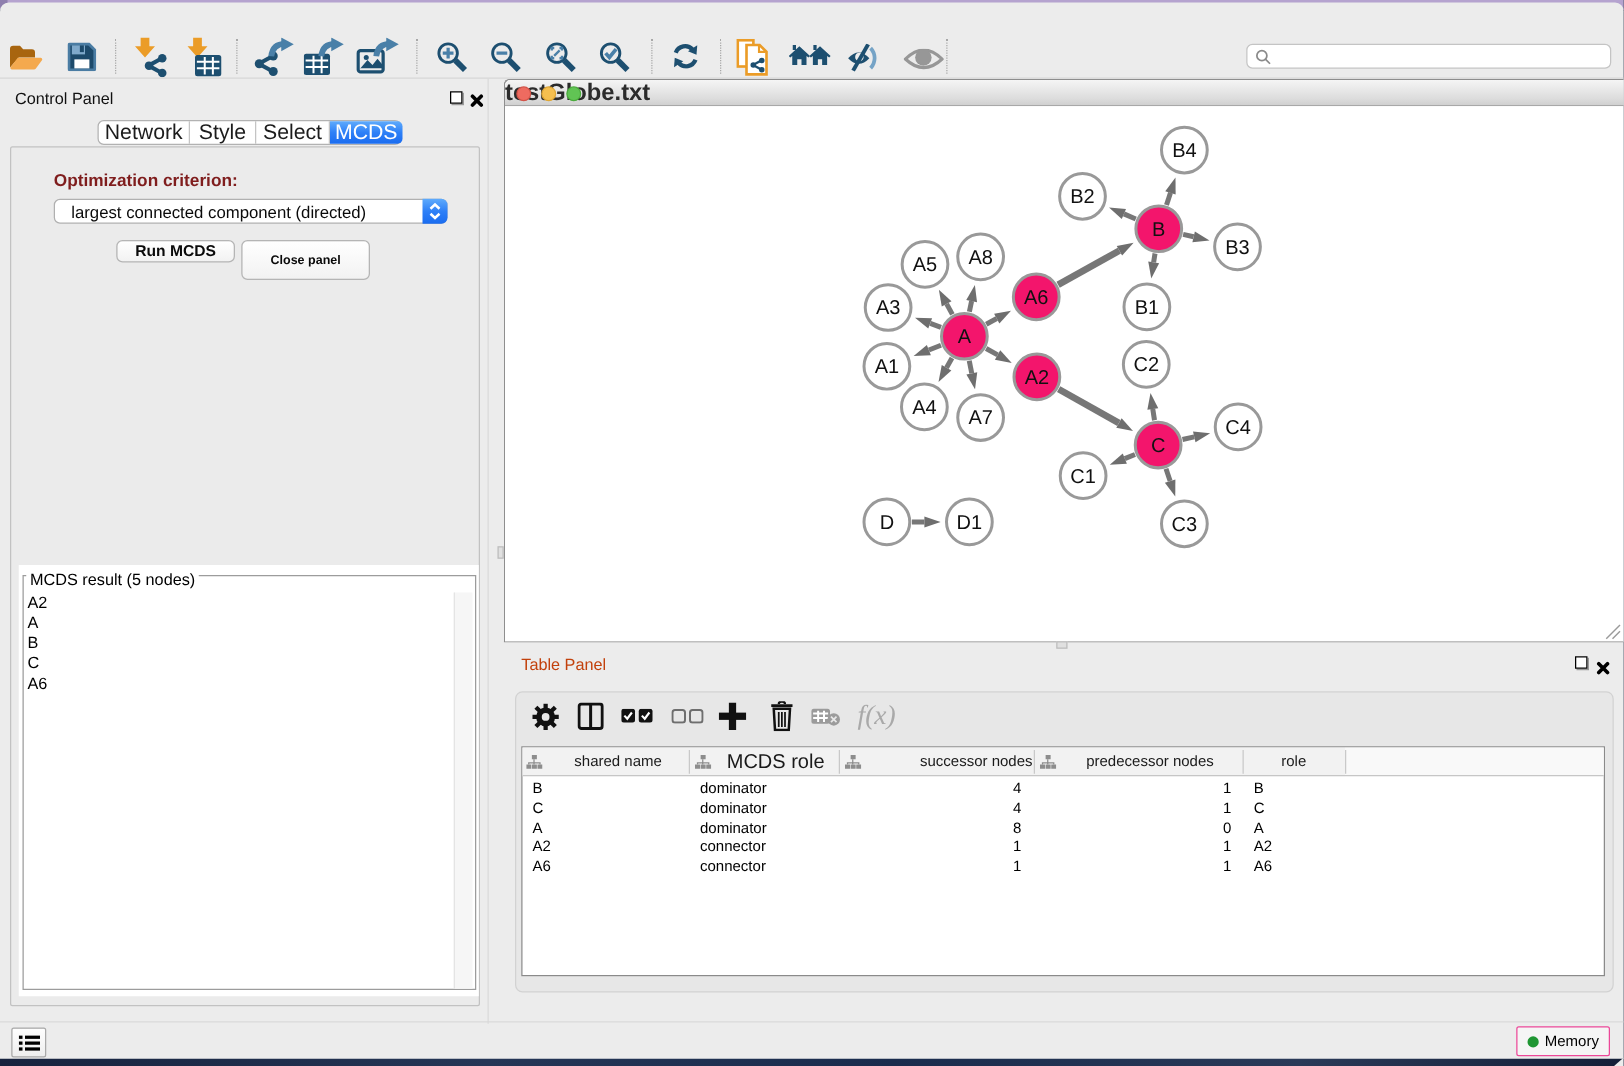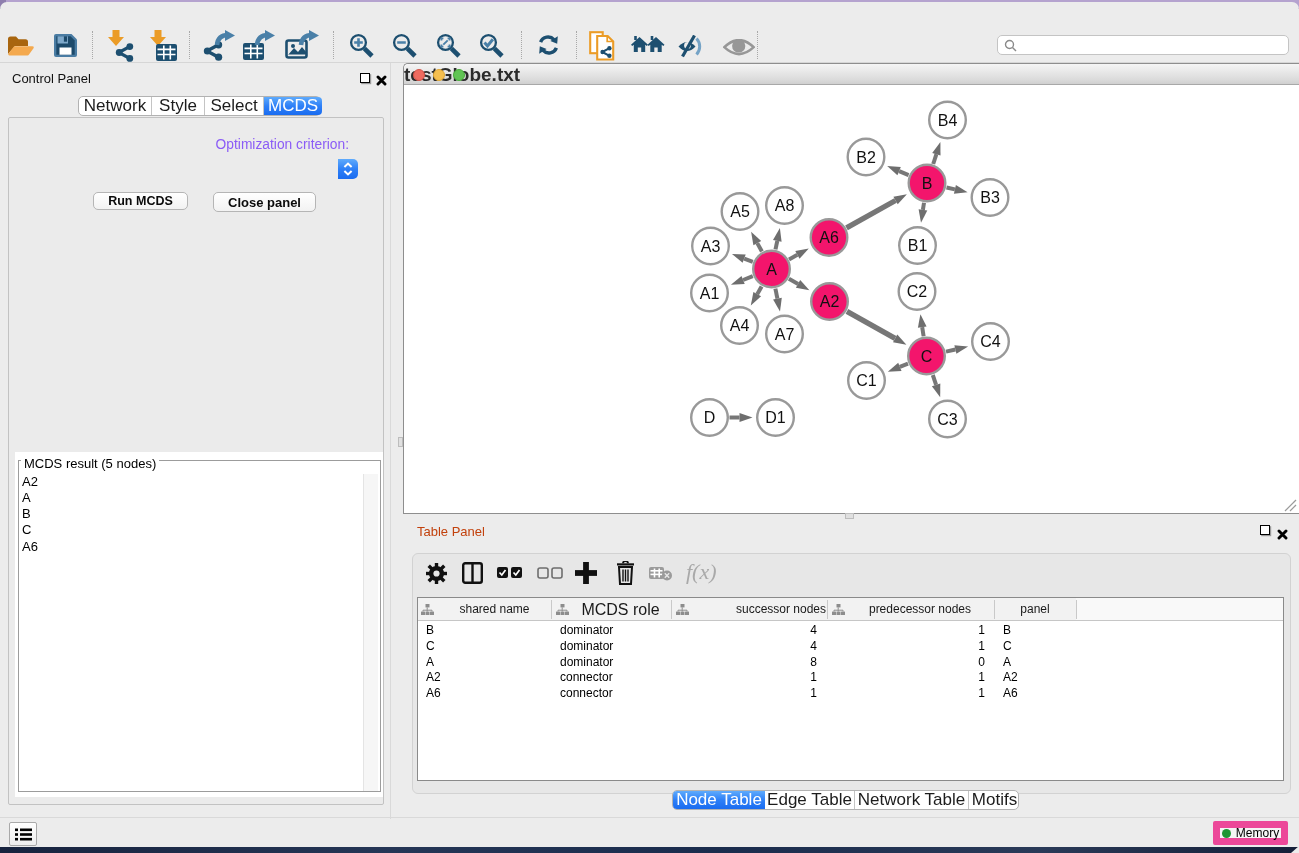--- a/index.html
+++ b/index.html
@@ -183,28 +183,29 @@
     <svg class="abs" style="left:376px;top:72.5px" width="11" height="11" viewBox="0 0 11 11">
       <path d="M2,2 L9,9 M9,2 L2,9" stroke="#000" stroke-width="2.9" stroke-linecap="round"></path>
     </svg>
     <div class="abs" style="left:78px;top:94px;width:243px;height:20px;background:#fff;border:1px solid #b2b2b2;border-radius:5px">
       <div class="seg" style="left:0;width:73px;border-right:1px solid #c4c4c4">Network</div>
       <div class="seg" style="left:73px;width:53px;border-right:1px solid #c4c4c4">Style</div>
       <div class="seg" style="left:126px;width:59px;border-right:1px solid #c4c4c4">Select</div>
       <div class="seg" style="left:185px;width:58px;border-radius:0 4px 4px 0;color:#fff;background:linear-gradient(#5fabfc,#2e80f7 50%,#1a6cf0)">MCDS</div>
     </div>
     <div class="abs" style="left:8px;top:115px;width:376px;height:688px;background:#ebebeb;border:1px solid #c2c2c2;border-radius:2px"></div>
-    <div class="abs" style="left:43px;top:134.5px;width:306px;text-align:right;font-size:13.8px;font-weight:normal;color:#8b5cf6">Optimization criterion:</div>
+    <div class="abs" style="left:43px;top:134.5px;width:306px;text-align:left;font-size:13.8px;font-weight:bold;color:#7f1d1d">Optimization criterion:</div>
+    <div class="abs" style="left:43px;top:156.5px;width:315px;height:20px;background:#fff;border:1px solid #b0b0b0;border-radius:5px;font-size:13.4px;color:#0a0a0a;line-height:19px;padding-left:13px">largest connected component (directed)</div>
     <div class="abs" style="left:338px;top:156.5px;width:20px;height:20px;border-radius:0 5px 5px 0;background:linear-gradient(#5fabfc,#2e80f7 50%,#1a6cf0)"></div>
     <svg class="abs" style="left:341px;top:159.5px" width="14" height="14" viewBox="0 0 14 14">
       <path d="M3.4,5 L7,1.6 L10.6,5" fill="none" stroke="#fff" stroke-width="2"></path>
       <path d="M3.4,9 L7,12.4 L10.6,9" fill="none" stroke="#fff" stroke-width="2"></path>
     </svg>
     <div class="abs" style="left:93px;top:190px;width:95px;height:18px;background:linear-gradient(#fff,#f2f2f2);border:1px solid #b5b5b5;border-radius:5px;font-size:12.5px;font-weight:bold;color:#0a0a0a;display:flex;align-items:center;justify-content:center">Run MCDS</div>
-    <div class="abs" style="left:213px;top:190px;width:103px;height:20px;background:linear-gradient(#fff,#f2f2f2);border:1px solid #b5b5b5;border-radius:5px;font-size:13px;font-weight:bold;color:#0a0a0a;display:flex;align-items:center;justify-content:center">Close panel</div>
+    <div class="abs" style="left:193px;top:190px;width:103px;height:32px;background:linear-gradient(#fff,#f2f2f2);border:1px solid #b5b5b5;border-radius:5px;font-size:10px;font-weight:bold;color:#0a0a0a;display:flex;align-items:center;justify-content:center">Close panel</div>
     <div class="abs" style="left:15px;top:450px;width:368px;height:345px;background:#fff"></div>
     <div class="abs" style="left:18px;top:458px;width:363px;height:332px;border:1px solid #9c9c9c"></div>
     <div class="abs" style="left:21px;top:454px;font-size:13px;color:#000;background:#fff;padding:0 3px">MCDS result (5 nodes)</div>
     <div class="abs" style="left:363px;top:472px;width:15px;height:317px;background:#f6f6f6;border-left:1px solid #e4e4e4"></div>
     <div class="abs" style="left:22px;top:471.5px;font-size:13px;line-height:16.3px;color:#000">A2<br>A<br>B<br>C<br>A6</div>
     <div class="abs" style="left:390px;top:61px;width:1px;height:756px;background:#d9d9d9"></div>
     <div class="abs" style="left:397.5px;top:435px;width:5px;height:10px;background:#e0e0e0;border:1px solid #bdbdbd"></div>
     <div class="abs" style="left:403px;top:61px;width:896px;height:451px;border:1px solid #8e8e8e;border-right:none;border-radius:5px 0 0 0;background:#fff">
       <div class="abs" style="left:0;top:0;width:896px;height:21px;border-radius:5px 0 0 0;background:linear-gradient(#f5f5f5,#dcdcdc 75%,#d0d0d0);border-bottom:1px solid #a8a8a8">
         <div class="light" style="left:9px;top:5px;background:#ee6b60;border:1px solid #d35348"></div>
@@ -379,21 +380,21 @@
       <div class="abs" style="left:658px;top:0;width:207px;height:23px;background:#f9f9f9;border-bottom:1px solid #c6c6c6"></div>
       <div class="abs" style="left:133px;top:2px;width:1px;height:19px;background:#c9c9c9"></div>
       <div class="abs" style="left:252.5px;top:2px;width:1px;height:19px;background:#c9c9c9"></div>
       <div class="abs" style="left:408.5px;top:2px;width:1px;height:19px;background:#c9c9c9"></div>
       <div class="abs" style="left:576px;top:2px;width:1px;height:19px;background:#c9c9c9"></div>
       <div class="abs" style="left:658px;top:2px;width:1px;height:19px;background:#c9c9c9"></div>
       <div style="position:absolute;top:0;height:23px;line-height:23px;font-size:12px;color:#1a1a1a;text-align:center;left:20px;width:113px">shared name</div>
       <div style="position:absolute;top:0;height:23px;line-height:23px;font-size:16px;color:#1a1a1a;text-align:center;left:153px;width:99px">MCDS role</div>
       <div style="position:absolute;top:0;height:23px;line-height:23px;font-size:12px;color:#1a1a1a;text-align:right;left:272px;width:136px">successor nodes</div>
       <div style="position:absolute;top:0;height:23px;line-height:23px;font-size:12px;color:#1a1a1a;text-align:center;left:428px;width:148px">predecessor nodes</div>
-      <div style="position:absolute;top:0;height:23px;line-height:23px;font-size:12px;color:#1a1a1a;text-align:center;left:576px;width:82px">panel</div>
+      <div style="position:absolute;top:0;height:23px;line-height:23px;font-size:12px;color:#1a1a1a;text-align:center;left:576px;width:82px">role</div>
       <svg style="position:absolute;left:2.5px;top:5.5px" width="13" height="12" viewBox="0 0 13 12">
         <g fill="#8d8d8d">
           <rect x="4.5" y="0" width="4" height="3.4"></rect>
           <rect x="0" y="7.6" width="4" height="3.4"></rect>
           <rect x="9" y="7.6" width="4" height="3.4"></rect>
           <rect x="4.5" y="7.6" width="4" height="3.4"></rect>
           <path d="M6.2,3.4 v2 M2,7.6 v-1.4 h9 v1.4 M6.2,5.4 v2.2" stroke="#8d8d8d" stroke-width="1" fill="none"></path>
         </g>
       </svg>
       <svg style="position:absolute;left:137.5px;top:5.5px" width="13" height="12" viewBox="0 0 13 12">
@@ -442,34 +443,28 @@
       <div style="position:absolute;height:16px;line-height:16px;font-size:12px;color:#000;left:142px;top:71.39999999999999px">connector</div>
       <div style="position:absolute;height:16px;line-height:16px;font-size:12px;color:#000;left:319px;top:71.39999999999999px;width:80px;text-align:right">1</div>
       <div style="position:absolute;height:16px;line-height:16px;font-size:12px;color:#000;left:487px;top:71.39999999999999px;width:80px;text-align:right">1</div>
       <div style="position:absolute;height:16px;line-height:16px;font-size:12px;color:#000;left:585px;top:71.39999999999999px">A2</div>
       <div style="position:absolute;height:16px;line-height:16px;font-size:12px;color:#000;left:8px;top:87.19999999999999px">A6</div>
       <div style="position:absolute;height:16px;line-height:16px;font-size:12px;color:#000;left:142px;top:87.19999999999999px">connector</div>
       <div style="position:absolute;height:16px;line-height:16px;font-size:12px;color:#000;left:319px;top:87.19999999999999px;width:80px;text-align:right">1</div>
       <div style="position:absolute;height:16px;line-height:16px;font-size:12px;color:#000;left:487px;top:87.19999999999999px;width:80px;text-align:right">1</div>
       <div style="position:absolute;height:16px;line-height:16px;font-size:12px;color:#000;left:585px;top:87.19999999999999px">A6</div>
     </div>
-    <div class="abs" style="left:672px;top:788px;width:347px;height:20px;background:#fff;border:1px solid #b2b2b2;border-radius:5px">
-      <div class="seg" style="left:0;width:92px;border-radius:4px 0 0 4px;color:#fff;background:linear-gradient(#5fabfc,#2e80f7 50%,#1a6cf0)">Node Table</div>
-      <div class="seg" style="left:92px;width:90px;border-right:1px solid #c4c4c4">Edge Table</div>
-      <div class="seg" style="left:182px;width:114px;border-right:1px solid #c4c4c4">Network Table</div>
-      <div class="seg" style="left:296px;width:51px">Motifs</div>
-    </div>
     <div class="abs" style="left:0;top:815px;width:1299px;height:1px;background:#d9d9d9"></div>
     <div class="abs" style="left:9px;top:820px;width:28px;height:24px;background:linear-gradient(#fefefe,#eee);border:1px solid #a9a9a9;border-radius:2px"></div>
     <svg class="abs" style="left:15px;top:826px" width="17" height="13" viewBox="0 0 17 13">
       <g fill="#000">
         <rect x="0" y="0.5" width="3" height="2.6"></rect>
         <rect x="5" y="0.5" width="12" height="2.6"></rect>
         <rect x="0" y="5.2" width="3" height="2.6"></rect>
         <rect x="5" y="5.2" width="12" height="2.6"></rect>
         <rect x="0" y="9.9" width="3" height="2.6"></rect>
         <rect x="5" y="9.9" width="12" height="2.6"></rect>
       </g>
     </svg>
-    <div class="abs" style="left:1213px;top:819px;width:75px;height:24px;background:#f5f5f5;border:7px solid #ec4899;border-radius:2px;font-size:12px;color:#000;display:flex;align-items:center;justify-content:center;gap:5px"><span style="width:9px;height:9px;border-radius:50%;background:#1f9633;display:inline-block"></span>Memory</div>
+    <div class="abs" style="left:1213px;top:819px;width:75px;height:24px;background:#f5f5f5;border:1px solid #ec4899;border-radius:2px;font-size:12px;color:#000;display:flex;align-items:center;justify-content:center;gap:5px"><span style="width:9px;height:9px;border-radius:50%;background:#1f9633;display:inline-block"></span>Memory</div>
   </div>
 <svg class="abs" style="left:1291px;top:846px" width="8" height="7" viewBox="0 0 8 7">
     <polygon points="8,0 8,7 0,7" fill="#ececec"></polygon>
   </svg>
 </body></html>

